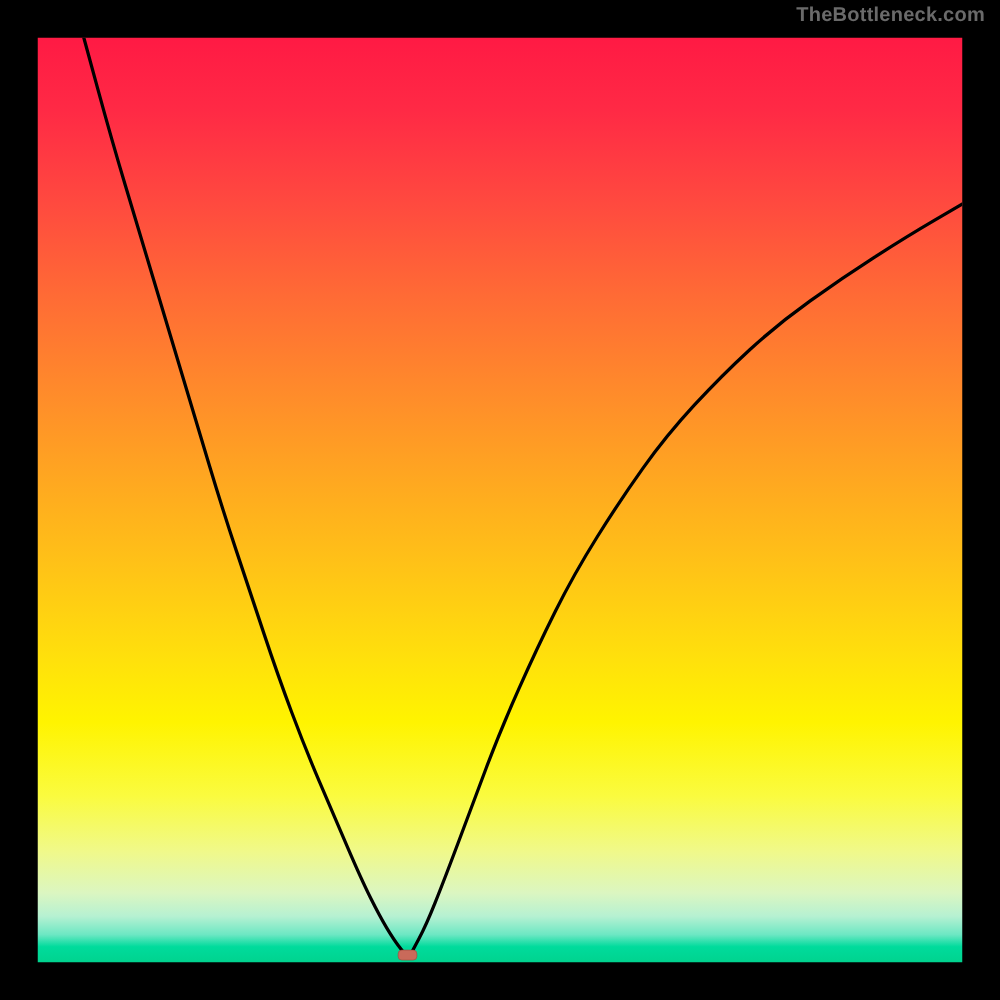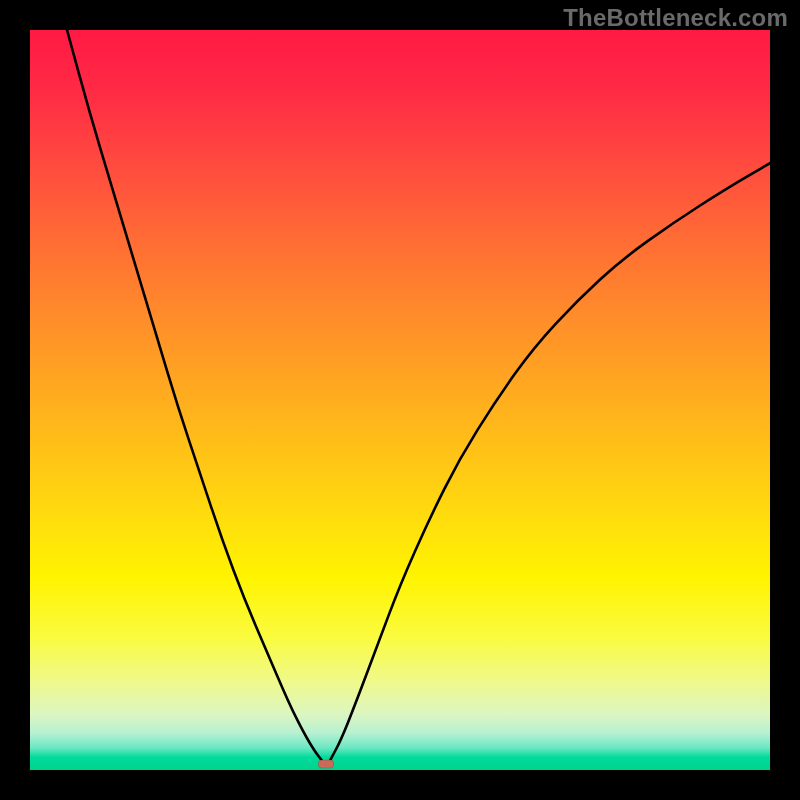--- a/index.html
+++ b/index.html
@@ -14,21 +14,21 @@
   .frame {
     position: relative;
     width: 800px;
     height: 800px;
     background: #000;
   }
   .watermark {
     position: absolute;
     top: 4px;
     right: 12px;
-    font-size: 24px;
+    font-size: 16px;
     font-weight: 600;
     color: #6a6a6a;
     letter-spacing: 0.2px;
     z-index: 5;
   }
   .plot-area {
     position: absolute;
     left: 30px;
     top: 30px;
     width: 740px;

